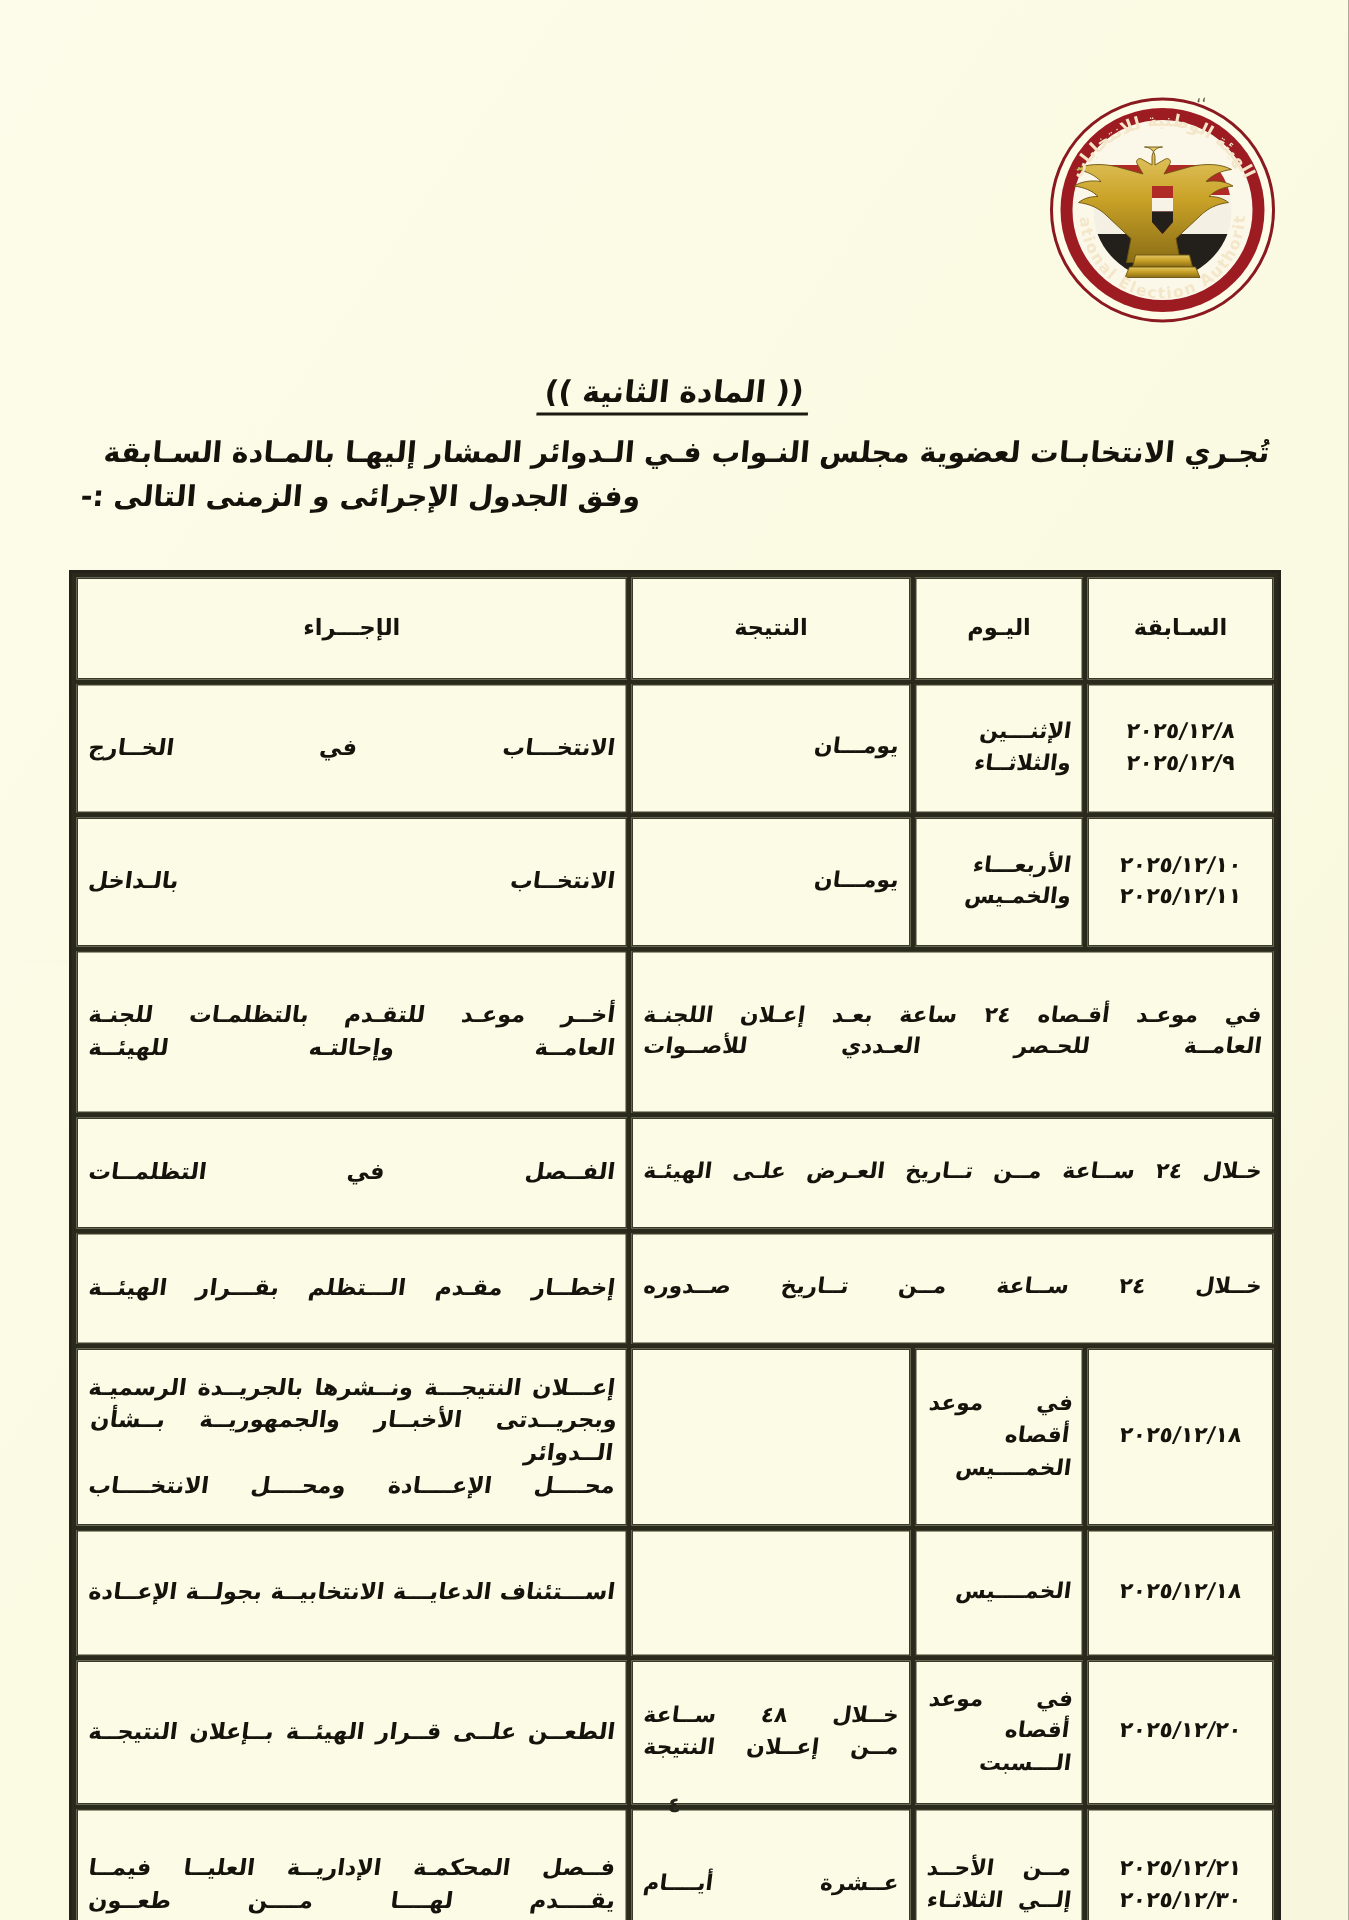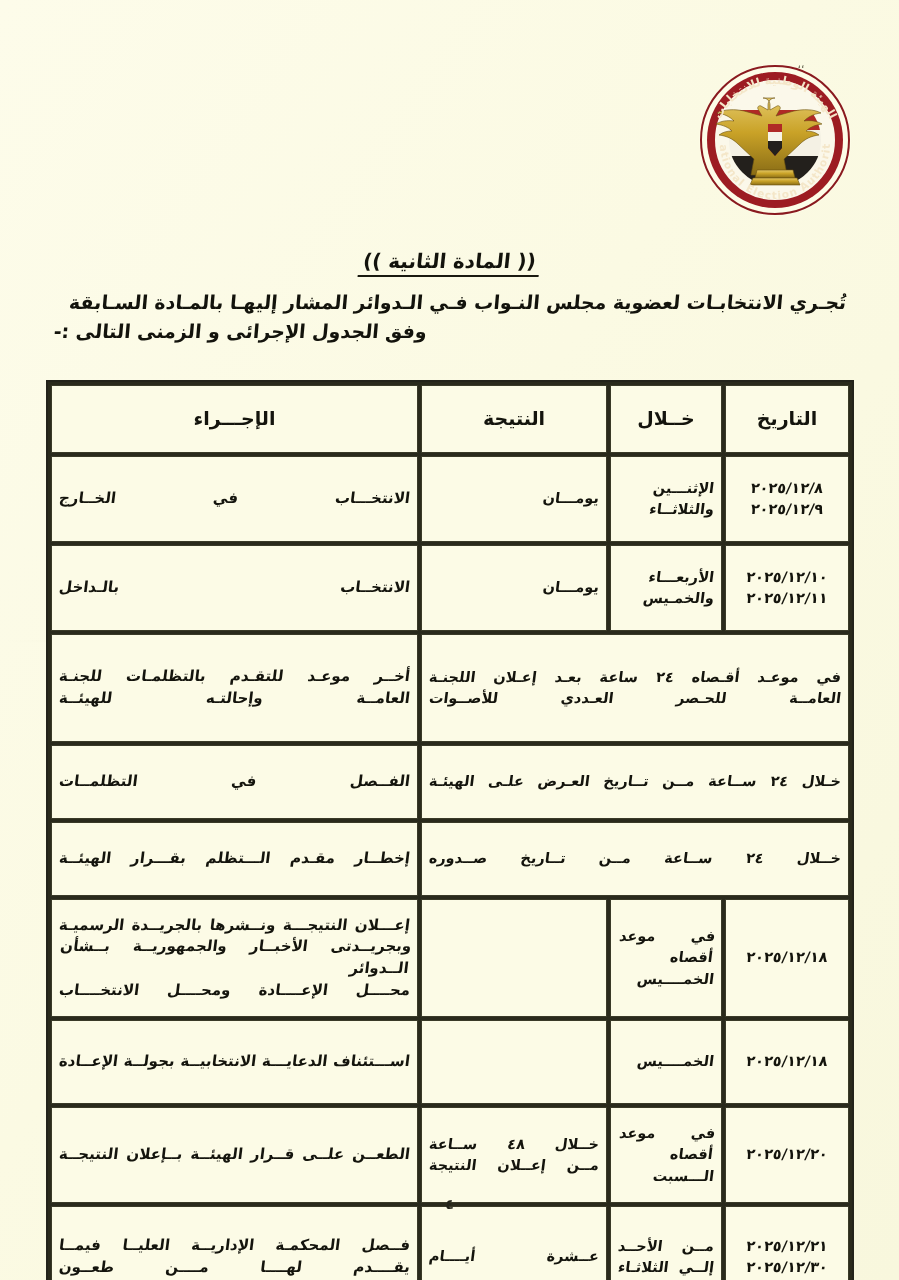--- a/index.html
+++ b/index.html
@@ -66,21 +66,21 @@
     border:1px solid #3a3a28;
     padding:5px 7px;
     vertical-align:middle;
     font-weight:bold;
     font-size:14px;
     line-height:1.45;
     color:#14140d;
     transform:none;
   }
   .sched th{
-    font-size:19px;
+    font-size:15px;
     text-align:center;
     height:56px;
     letter-spacing:1px;
   }
   .c-date{width:124px;}
   .c-day{width:112px;}
   .c-dur{width:186px;}
   .c-proc{width:auto;}
 
   td.date-cell{
@@ -173,22 +173,22 @@
 
   <table class="sched">
     <colgroup>
       <col class="c-date">
         <col class="c-day">
         <col class="c-dur">
         <col class="c-proc">
     </colgroup>
     <thead>
       <tr>
-        <th>التاريخ</th>
-        <th>خــلال</th>
+        <th>السـابقة</th>
+        <th>اليـوم</th>
         <th>النتيجة</th>
         <th>الإجـــراء</th>
       </tr>
     </thead>
     <tbody id="tbody">
         <tr>
           <td class="date-cell" style="height: 74px;">
             <span class="line skew center">٢٠٢٥/١٢/٨</span>
             <span class="line skew center">٢٠٢٥/١٢/٩</span>
           </td>

